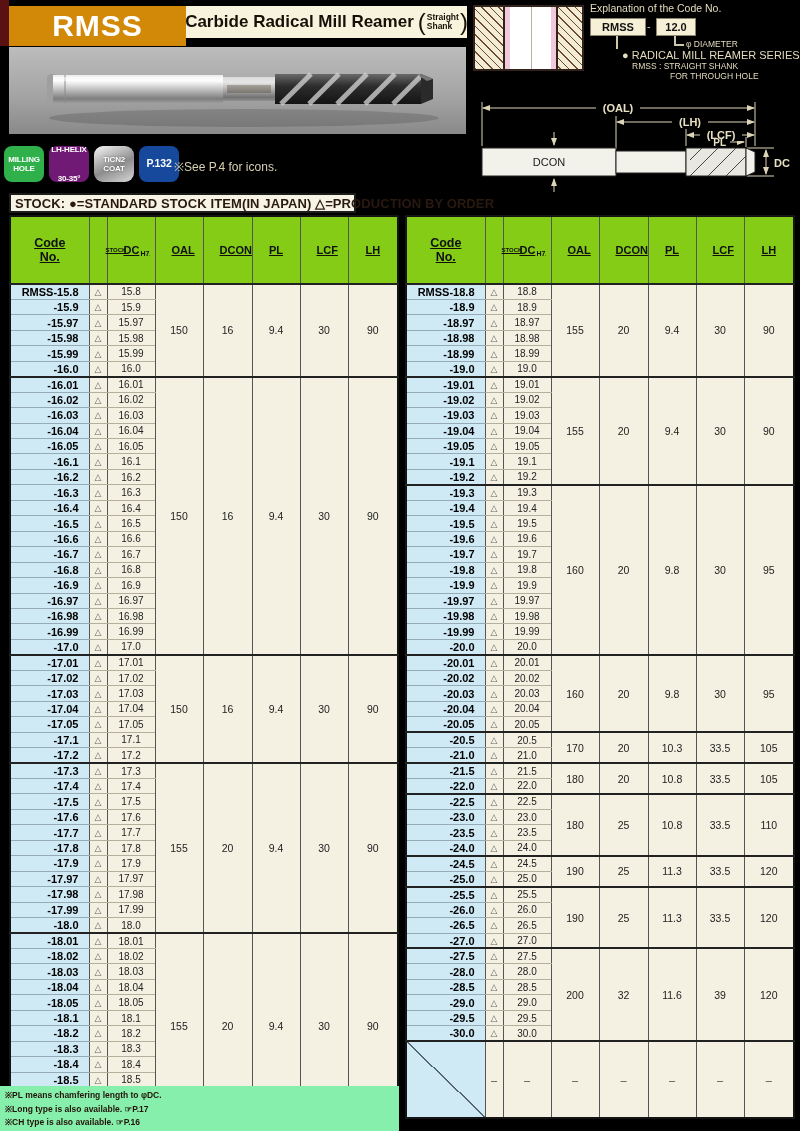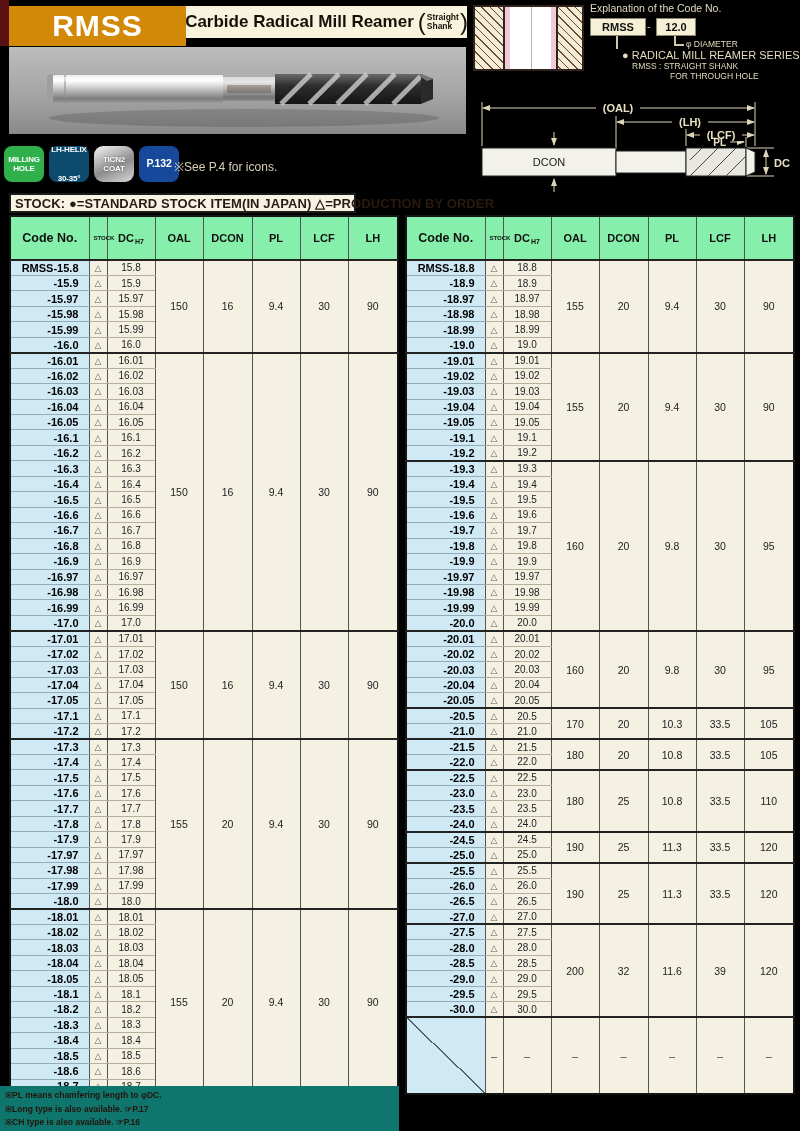--- a/index.html
+++ b/index.html
@@ -61,41 +61,41 @@
 
   
   #stocknote{position:absolute;left:9px;top:193px;width:347px;height:20px;box-sizing:border-box;
              background:#f7f4e6;border:2px solid #1c1c1c;color:#2a190f;font-weight:bold;font-size:13px;
              display:flex;align-items:center;padding-left:4px;white-space:nowrap;letter-spacing:0.1px;}
 
   
   #tables{position:absolute;left:9px;top:215px;display:flex;gap:6px;}
   .spec-table{border-collapse:collapse;table-layout:fixed;width:389px;border:2px solid #141414;
               background:#f4f1e3;}
-  .spec-table th{background:#86efac;border:1px solid #555;border-bottom:2px solid #222;
-                 color:#10100e;height:34px;padding:4px;}
+  .spec-table th{background:#84cc16;border:1px solid #555;border-bottom:2px solid #222;
+                 color:#10100e;height:34px;padding:16px;text-decoration:underline;}
   .spec-table th.code-h{font-size:12.5px;font-weight:bold;}
   .spec-table th.stock-h{font-size:6px;font-weight:bold;}
   .spec-table th{font-size:11px;font-weight:bold;}
   .spec-table th .sub{font-size:7px;position:relative;top:2px;margin-left:1px;}
   .spec-table td{border-left:1px solid #555;border-right:1px solid #555;padding:0;text-align:center;overflow:hidden;}
   .spec-table tr.data{height:15.46px;}
   .spec-table td.code{background:#cfe9f5;text-align:right;padding-right:10px;font-weight:bold;font-size:11px;
                       color:#000;border-top:1px solid #96abb5;border-bottom:1px solid #96abb5;}
   .spec-table td.stock{font-size:9px;color:#666;border-top:1px solid #b5af9e;border-bottom:1px solid #b5af9e;}
   .spec-table td.dc{font-size:10px;color:#222;border-top:1px solid #b5af9e;border-bottom:1px solid #b5af9e;}
   .spec-table td.spec{font-size:10.5px;color:#222;}
   .spec-table tr.gs td{border-top:2px solid #222;}
   .spec-table tr.empty{height:77px;}
   .spec-table tr.empty td{color:#444;font-size:11px;}
   .spec-table td.diag{background-color:#cfe9f5;
       background-image:linear-gradient(to top right,rgba(0,0,0,0) calc(50% - 0.7px),#55656e calc(50% - 0.7px),#55656e calc(50% + 0.7px),rgba(0,0,0,0) calc(50% + 0.7px));}
 
   
-  #bottomstrip{position:absolute;left:0;top:1086px;width:399px;height:45px;background:#0f766e;
+  #bottomstrip{position:absolute;left:0;top:1086px;width:399px;height:45px;background:#86efac;
                padding:3px 0 0 5px;box-sizing:border-box;}
   #bottomstrip div{font-size:8.5px;font-weight:bold;color:#241309;line-height:13.5px;}
 </style>
 </head>
 <body>
 
 <div id="maroon"></div>
 
 <div id="orange">
   <span class="logo">RMSS</span>
@@ -152,21 +152,21 @@
   <polygon points="412,27 424,32 424,52 412,57" fill="#2a2a2a"></polygon>
   <polygon points="412,27 424,32 418,34 410,29" fill="#777777"></polygon>
   <rect x="44" y="30" width="170" height="4" fill="#ffffff" opacity="0.5"></rect>
 </svg>
 
 <div id="iconsrow">
     <div class="badge" style="background: rgb(47, 176, 75);">
       <div>MILLING</div>
       <div>HOLE</div>
     </div>
-    <div class="badge" style="background: #0c4a6e; gap: 20px;">
+    <div class="badge" style="background: #701a75; gap: 20px;">
       <div>LH-HELIX</div>
       <div>30-35°</div>
     </div>
     <div class="badge metallic" style="background: rgb(156, 156, 156); border-radius: 9px;">
       <div>TiCN2</div>
       <div>COAT</div>
     </div>
     <div class="badge" style="background: rgb(22, 72, 156);">
       <div>P.132</div>
     </div>

